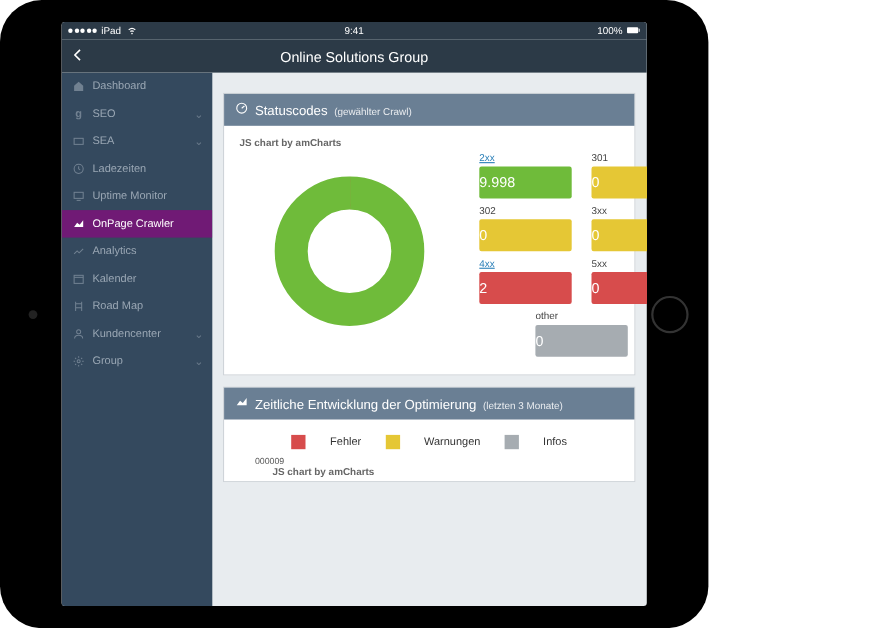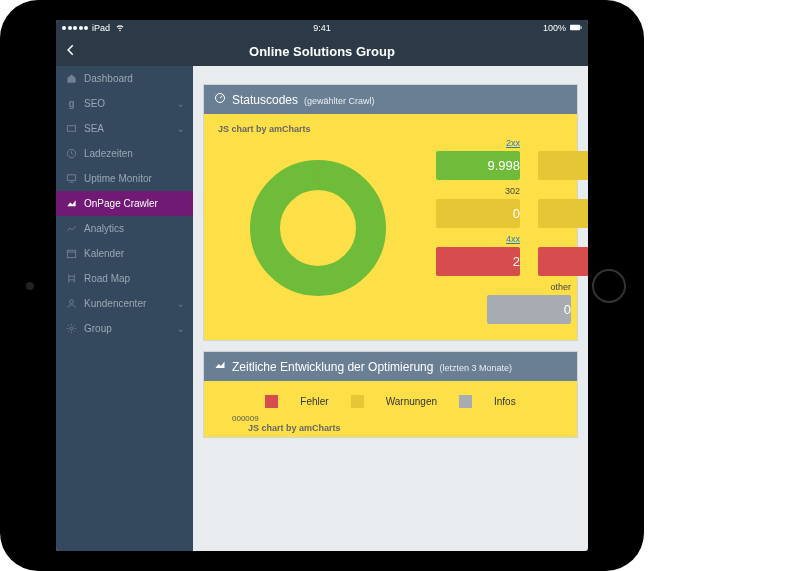--- a/index.html
+++ b/index.html
@@ -4,44 +4,44 @@
 <style>
   * { box-sizing: border-box; margin: 0; padding: 0; }
   body { background: #fff; font-family: -apple-system, "Helvetica Neue", Arial, sans-serif; width: 800px; height: 571px; overflow: hidden; }
   .ipad-frame { width: 644px; height: 571px; background: #000; border-radius: 38px; padding: 20px 56px; position: relative; }
   .home-btn { position: absolute; right: 18px; top: 50%; transform: translateY(-50%); width: 34px; height: 34px; border: 2px solid #333; border-radius: 50%; }
   .camera { position: absolute; left: 26px; top: 50%; transform: translateY(-50%); width: 8px; height: 8px; background: #222; border-radius: 50%; }
   .screen { width: 100%; height: 100%; background: #e8ecef; border-radius: 3px; overflow: hidden; position: relative; display: flex; flex-direction: column; }
   .status-bar { height: 16px; background: #2c3a47; color: #fff; font-size: 9px; display: flex; align-items: center; padding: 0 6px; justify-content: space-between; }
   .status-left, .status-right { display: flex; align-items: center; gap: 4px; }
   .status-center { position: absolute; left: 50%; transform: translateX(-50%); }
-  .nav-bar { height: 30px; background: #2c3a47; color: #fff; display: flex; align-items: center; justify-content: center; position: relative; font-size: 13px; font-weight: 700; }
+  .nav-bar { height: 30px; background: #2c3a47; color: #fff; display: flex; align-items: center; justify-content: center; position: relative; font-size: 13px; font-weight: 400; }
   .back-chevron { position: absolute; left: 8px; cursor: pointer; }
   .back-chevron svg { width: 14px; height: 14px; stroke: #fff; stroke-width: 2.5; fill: none; }
   .app-body { flex: 1; display: flex; overflow: hidden; }
   .sidebar { width: 137px; background: #34495e; color: #9aa7b4; font-size: 10px; overflow-y: auto; }
   .side-item { display: flex; align-items: center; gap: 7px; padding: 7px 10px; cursor: pointer; position: relative; }
   .side-item.active { background: #701a75; color: #fff; }
   .side-item .chev { position: absolute; right: 8px; opacity: .5; }
   .side-icon { width: 11px; height: 11px; opacity: .6; display: inline-flex; align-items: center; justify-content: center; }
   .side-item.active .side-icon { opacity: 1; }
   .main { flex: 1; overflow-y: auto; padding: 8px 10px; }
   .crawl-btn { background: #6a7f94; color: #fff; border: none; padding: 7px 14px; font-size: 10px; font-weight: 700; letter-spacing: .3px; cursor: pointer; border-radius: 2px; }
-  .panel { background: #fde047; margin-top: 10px; border: 1px solid #cfd4d9; }
+  .panel { background: #ffffff; margin-top: 10px; border: 1px solid #cfd4d9; }
   .panel-head { background: #6a7f94; color: #fff; padding: 7px 10px; font-size: 12px; display: flex; align-items: baseline; gap: 6px; }
   .panel-head .sub { font-size: 9px; opacity: .85; font-weight: 400; }
   .panel-head-icon { width: 12px; height: 12px; display: inline-flex; }
   .panel-body { padding: 10px 14px 16px; }
   .chart-note { font-size: 9px; color: #666; margin-bottom: 4px; font-weight: bold; }
   .status-content { display: flex; gap: 18px; }
   .donut-wrap { flex: 0 0 200px; display: flex; align-items: center; justify-content: center; height: 180px; }
   .donut { width: 140px; height: 140px; }
   .cards { flex: 1; display: flex; flex-direction: column; gap: 6px; align-items: flex-start; }
   .card-row { display: flex; gap: 18px; }
-  .card { width: 84px; text-align: right; }
+  .card { width: 84px; text-align: left; }
   .card-label { font-size: 9px; color: #444; margin-bottom: 3px; display: block; }
   .card-label.link { color: #2a7fb8; text-decoration: underline; cursor: pointer; }
   .card-val { padding: 7px 0; color: #fff; font-size: 13px; border-radius: 2px; }
   .c-green { background: #6fbb3a; }
   .c-yellow { background: #e5c735; }
   .c-red { background: #d74c4c; }
   .c-gray { background: #a6acb1; }
   .legend { display: flex; gap: 22px; padding: 8px 14px 2px; align-items: center; justify-content: center; }
   .legend-item { display: flex; align-items: center; gap: 22px; font-size: 10px; color: #333; justify-content: flex-end; }
   .legend-swatch { width: 13px; height: 13px; }

